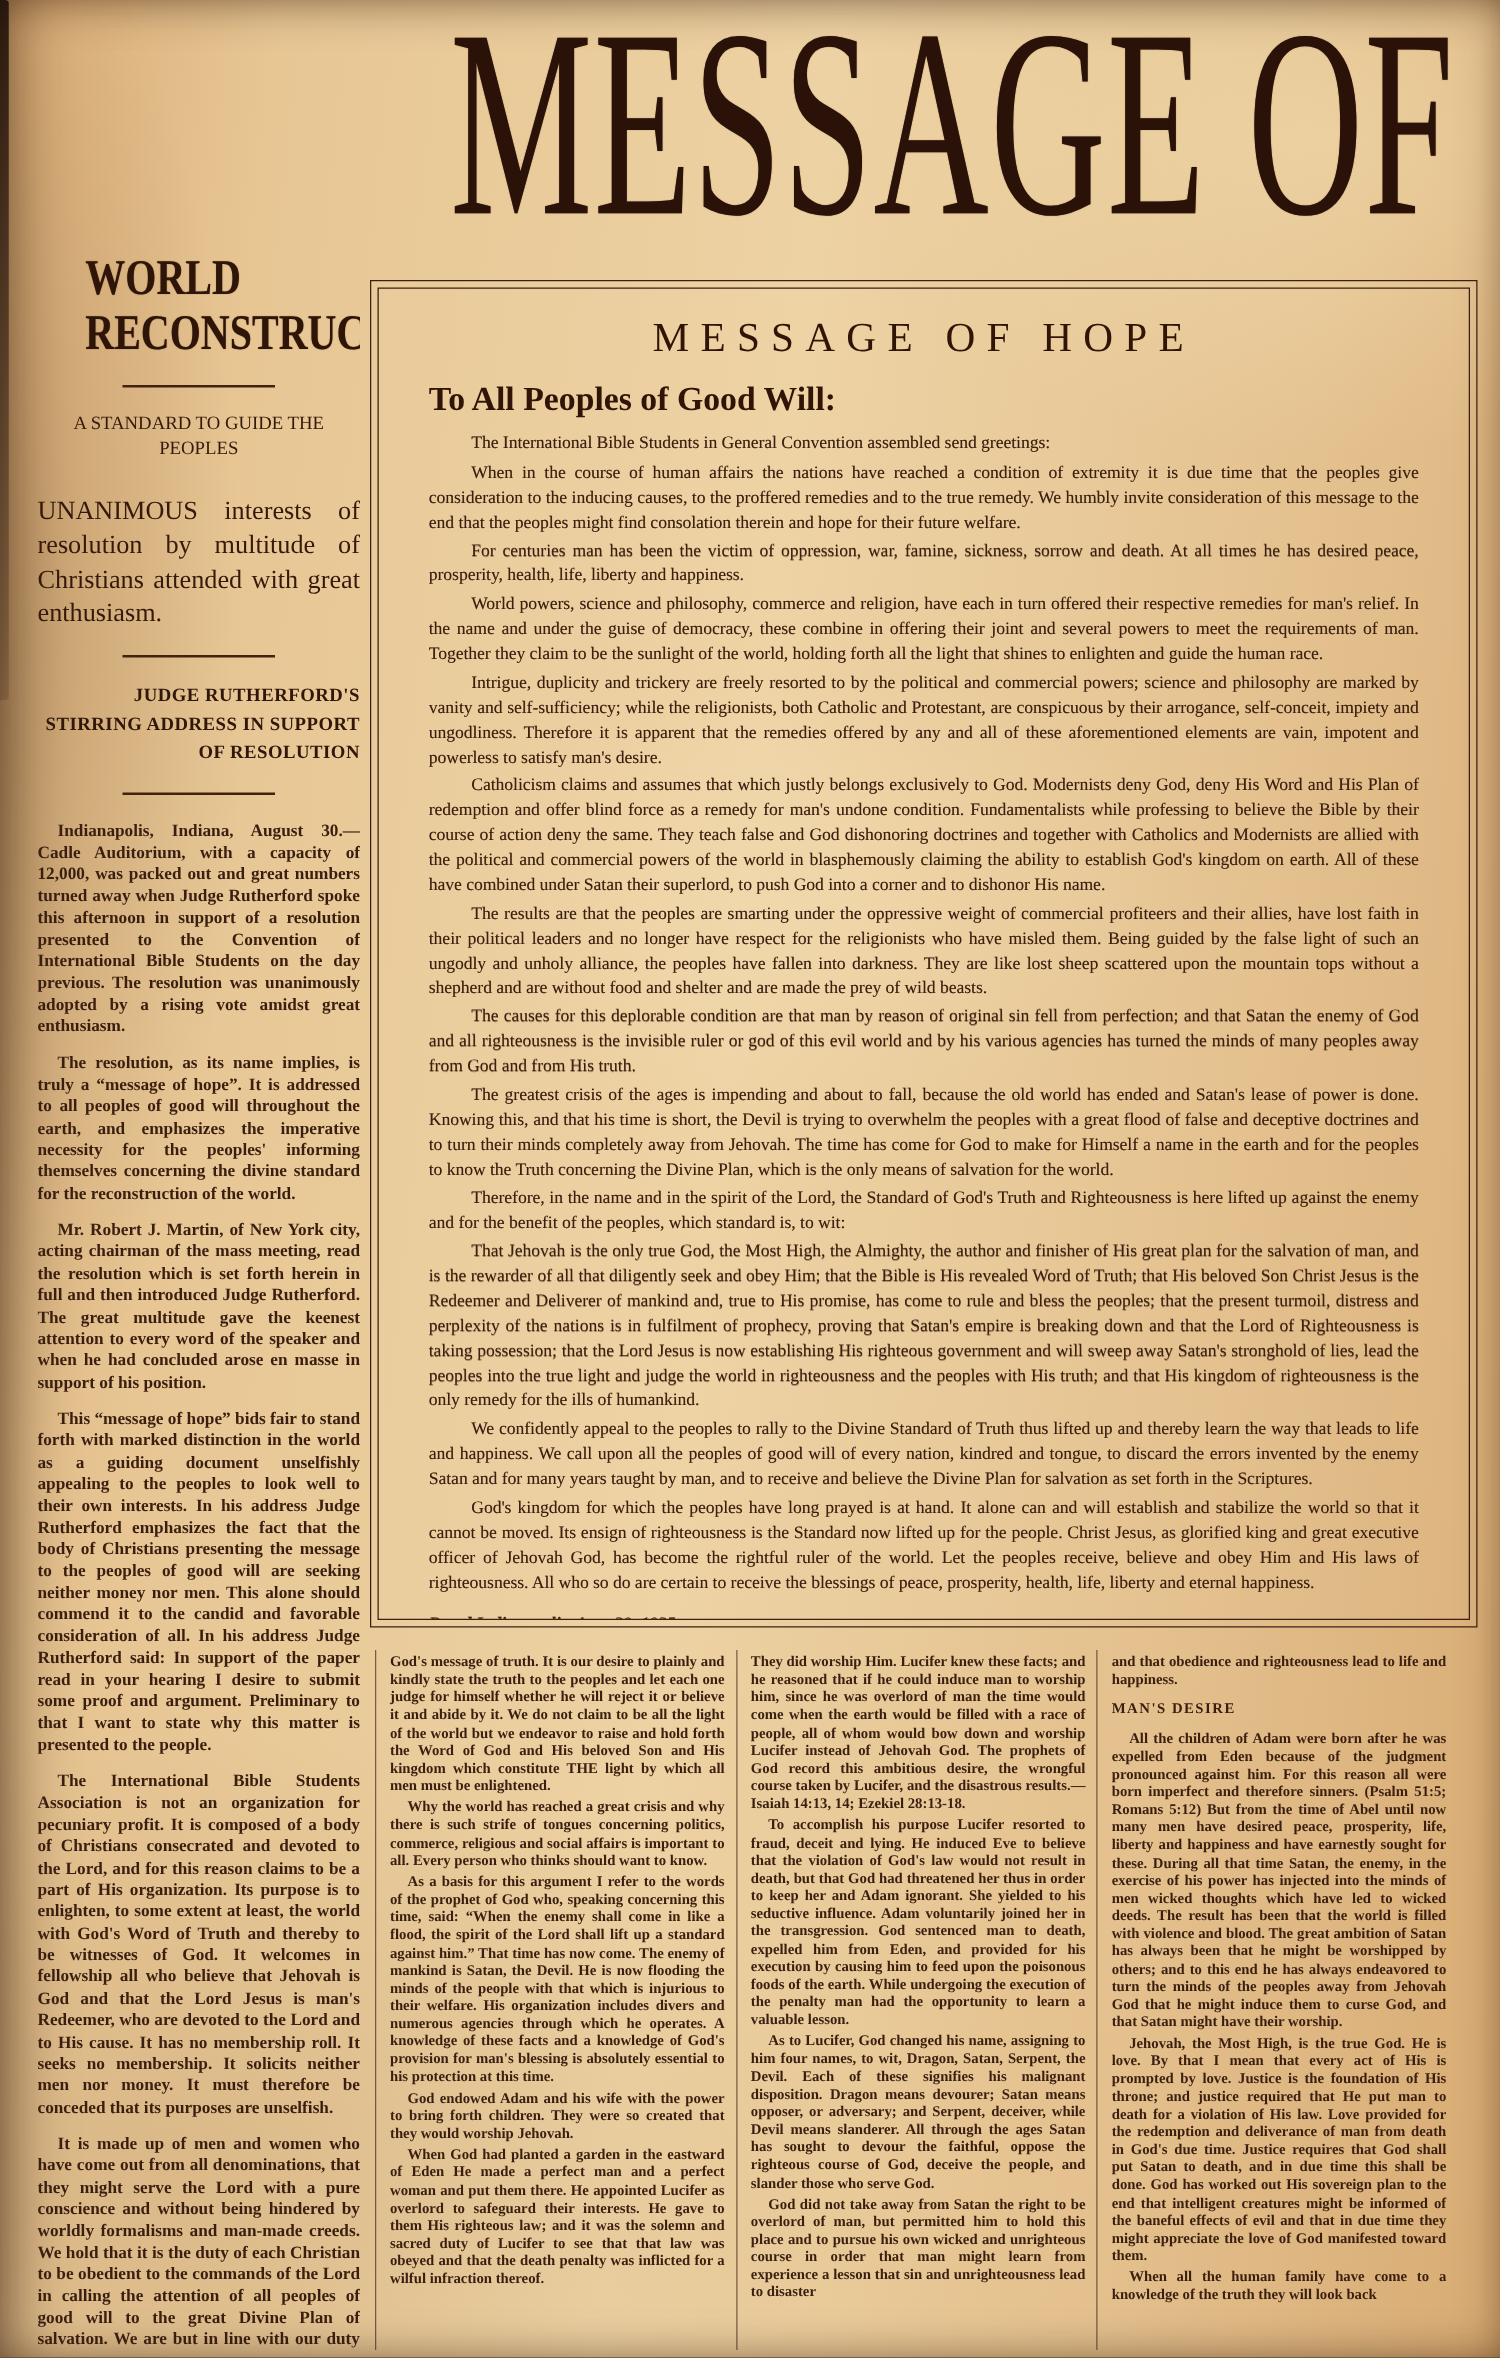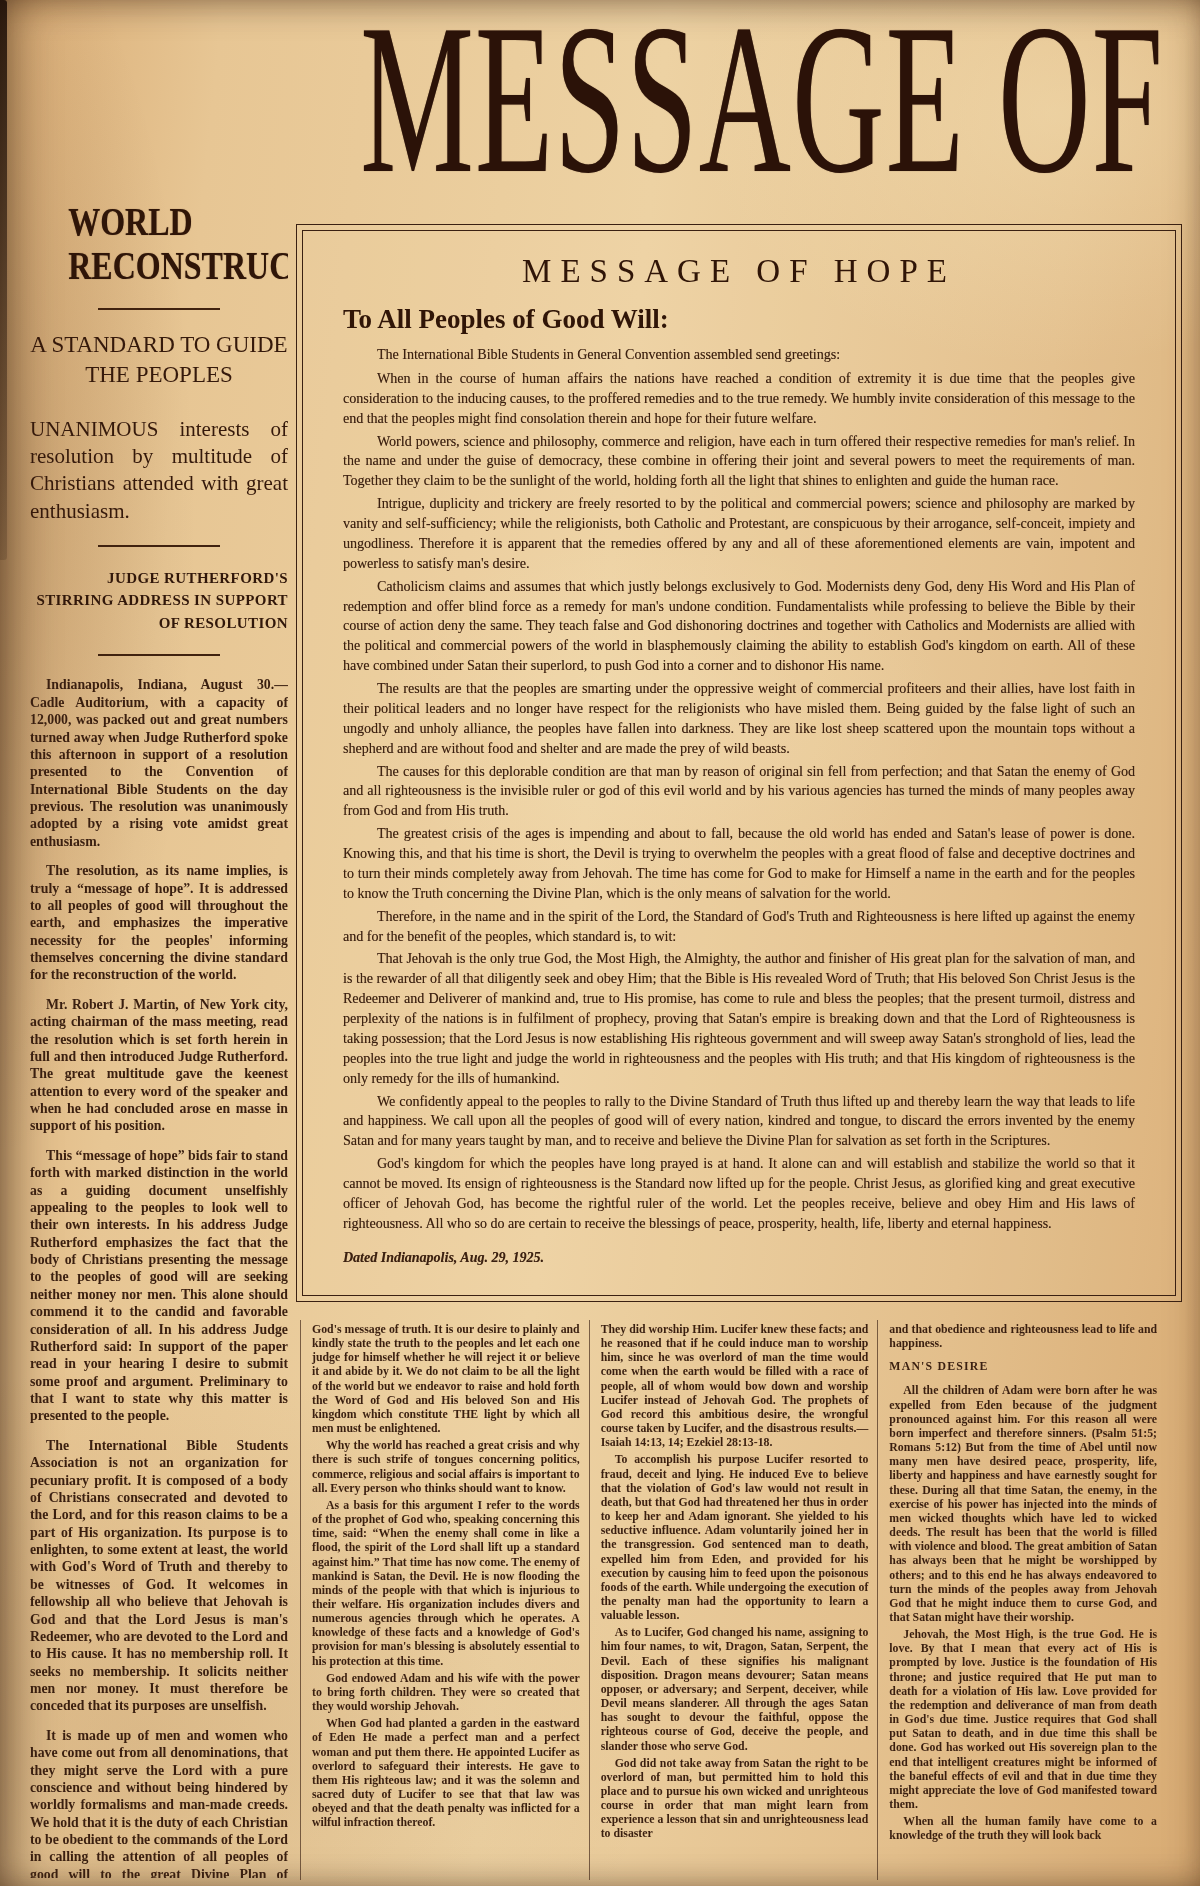--- a/index.html
+++ b/index.html
@@ -33,21 +33,21 @@
 
   
   .col1{position:absolute;left:30px;top:200px;width:258px;height:1678px;overflow:hidden;}
   .headline-wrap{text-align:left;}
   .headline{
     display:inline-block;font-size:40px;font-weight:700;line-height:1.1;color:#2f1508;
     transform:scaleX(0.8);transform-origin:center;white-space:pre-line;
     text-shadow:0 0 1px rgba(47,21,8,0.55);
   }
   .rule{width:122px;height:2px;background:#40220f;margin:20px auto;}
-  .standard-subhead{font-size:23px;text-align:center;line-height:1.3;margin:0;color:#35190b;}
+  .standard-subhead{font-size:15px;text-align:center;line-height:1.3;margin:0;color:#35190b;}
   .deck{font-size:21px;line-height:1.3;text-align:justify;margin:26px 0 0;color:#35190b;}
   .kicker{font-size:15px;font-weight:700;text-align:right;line-height:1.5;letter-spacing:0.4px;margin:0;color:#31170a;}
   .col1-body{margin-top:6px;}
   .col1-body p{
     font-size:13.8px;line-height:1.26;font-weight:700;text-align:justify;
     text-indent:16px;margin:12px 0 2px;color:#3a1f10;
   }
 
   
   .box{position:absolute;left:296px;top:224px;width:886px;height:1078px;
@@ -106,20 +106,21 @@
     </div>
   </div>
 
   <div class="box">
     <div class="box-inner">
       <h1 class="box-title">MESSAGE OF HOPE</h1>
       <h2 class="box-salutation">To All Peoples of Good Will:</h2>
       <div class="box-body">
         <p class="box-greeting">The International Bible Students in General Convention assembled send greetings:</p>
         <p>When in the course of human affairs the nations have reached a condition of extremity it is due time that the peoples give consideration to the inducing causes, to the proffered remedies and to the true remedy. We humbly invite consideration of this message to the end that the peoples might find consolation therein and hope for their future welfare.</p>
+        <p>For centuries man has been the victim of oppression, war, famine, sickness, sorrow and death. At all times he has desired peace, prosperity, health, life, liberty and happiness.</p>
         <p>World powers, science and philosophy, commerce and religion, have each in turn offered their respective remedies for man's relief. In the name and under the guise of democracy, these combine in offering their joint and several powers to meet the requirements of man. Together they claim to be the sunlight of the world, holding forth all the light that shines to enlighten and guide the human race.</p>
         <p>Intrigue, duplicity and trickery are freely resorted to by the political and commercial powers; science and philosophy are marked by vanity and self-sufficiency; while the religionists, both Catholic and Protestant, are conspicuous by their arrogance, self-conceit, impiety and ungodliness. Therefore it is apparent that the remedies offered by any and all of these aforementioned elements are vain, impotent and powerless to satisfy man's desire.</p>
         <p>Catholicism claims and assumes that which justly belongs exclusively to God. Modernists deny God, deny His Word and His Plan of redemption and offer blind force as a remedy for man's undone condition. Fundamentalists while professing to believe the Bible by their course of action deny the same. They teach false and God dishonoring doctrines and together with Catholics and Modernists are allied with the political and commercial powers of the world in blasphemously claiming the ability to establish God's kingdom on earth. All of these have combined under Satan their superlord, to push God into a corner and to dishonor His name.</p>
         <p>The results are that the peoples are smarting under the oppressive weight of commercial profiteers and their allies, have lost faith in their political leaders and no longer have respect for the religionists who have misled them. Being guided by the false light of such an ungodly and unholy alliance, the peoples have fallen into darkness. They are like lost sheep scattered upon the mountain tops without a shepherd and are without food and shelter and are made the prey of wild beasts.</p>
         <p>The causes for this deplorable condition are that man by reason of original sin fell from perfection; and that Satan the enemy of God and all righteousness is the invisible ruler or god of this evil world and by his various agencies has turned the minds of many peoples away from God and from His truth.</p>
         <p>The greatest crisis of the ages is impending and about to fall, because the old world has ended and Satan's lease of power is done. Knowing this, and that his time is short, the Devil is trying to overwhelm the peoples with a great flood of false and deceptive doctrines and to turn their minds completely away from Jehovah. The time has come for God to make for Himself a name in the earth and for the peoples to know the Truth concerning the Divine Plan, which is the only means of salvation for the world.</p>
         <p>Therefore, in the name and in the spirit of the Lord, the Standard of God's Truth and Righteousness is here lifted up against the enemy and for the benefit of the peoples, which standard is, to wit:</p>
         <p>That Jehovah is the only true God, the Most High, the Almighty, the author and finisher of His great plan for the salvation of man, and is the rewarder of all that diligently seek and obey Him; that the Bible is His revealed Word of Truth; that His beloved Son Christ Jesus is the Redeemer and Deliverer of mankind and, true to His promise, has come to rule and bless the peoples; that the present turmoil, distress and perplexity of the nations is in fulfilment of prophecy, proving that Satan's empire is breaking down and that the Lord of Righteousness is taking possession; that the Lord Jesus is now establishing His righteous government and will sweep away Satan's stronghold of lies, lead the peoples into the true light and judge the world in righteousness and the peoples with His truth; and that His kingdom of righteousness is the only remedy for the ills of humankind.</p>
         <p>We confidently appeal to the peoples to rally to the Divine Standard of Truth thus lifted up and thereby learn the way that leads to life and happiness. We call upon all the peoples of good will of every nation, kindred and tongue, to discard the errors invented by the enemy Satan and for many years taught by man, and to receive and believe the Divine Plan for salvation as set forth in the Scriptures.</p>
         <p>God's kingdom for which the peoples have long prayed is at hand. It alone can and will establish and stabilize the world so that it cannot be moved. Its ensign of righteousness is the Standard now lifted up for the people. Christ Jesus, as glorified king and great executive officer of Jehovah God, has become the rightful ruler of the world. Let the peoples receive, believe and obey Him and His laws of righteousness. All who so do are certain to receive the blessings of peace, prosperity, health, life, liberty and eternal happiness.</p>

